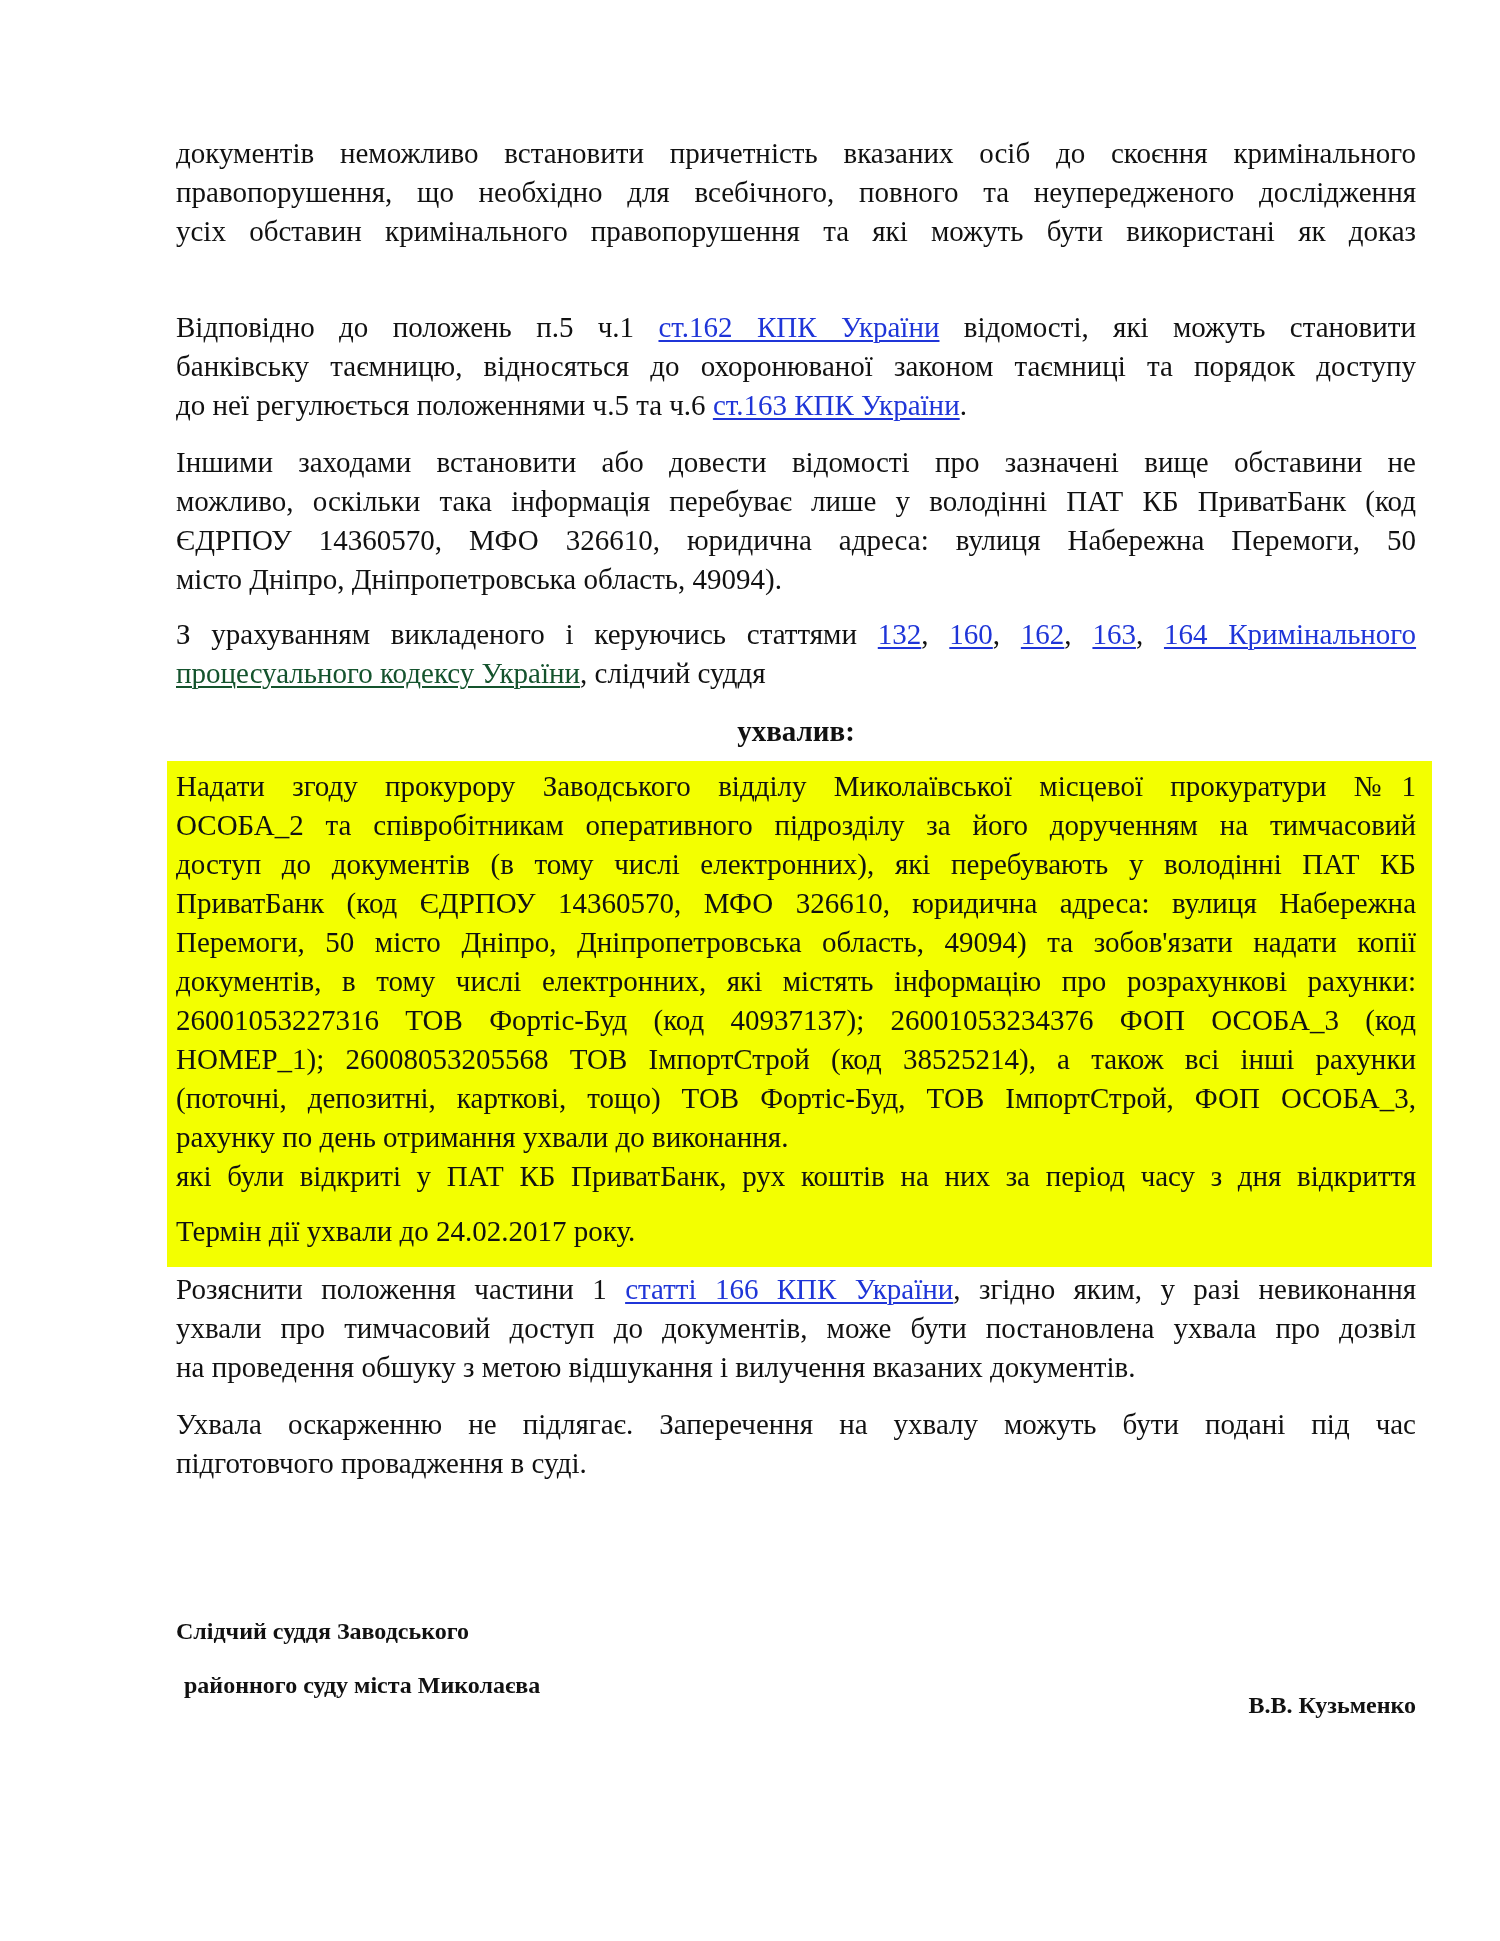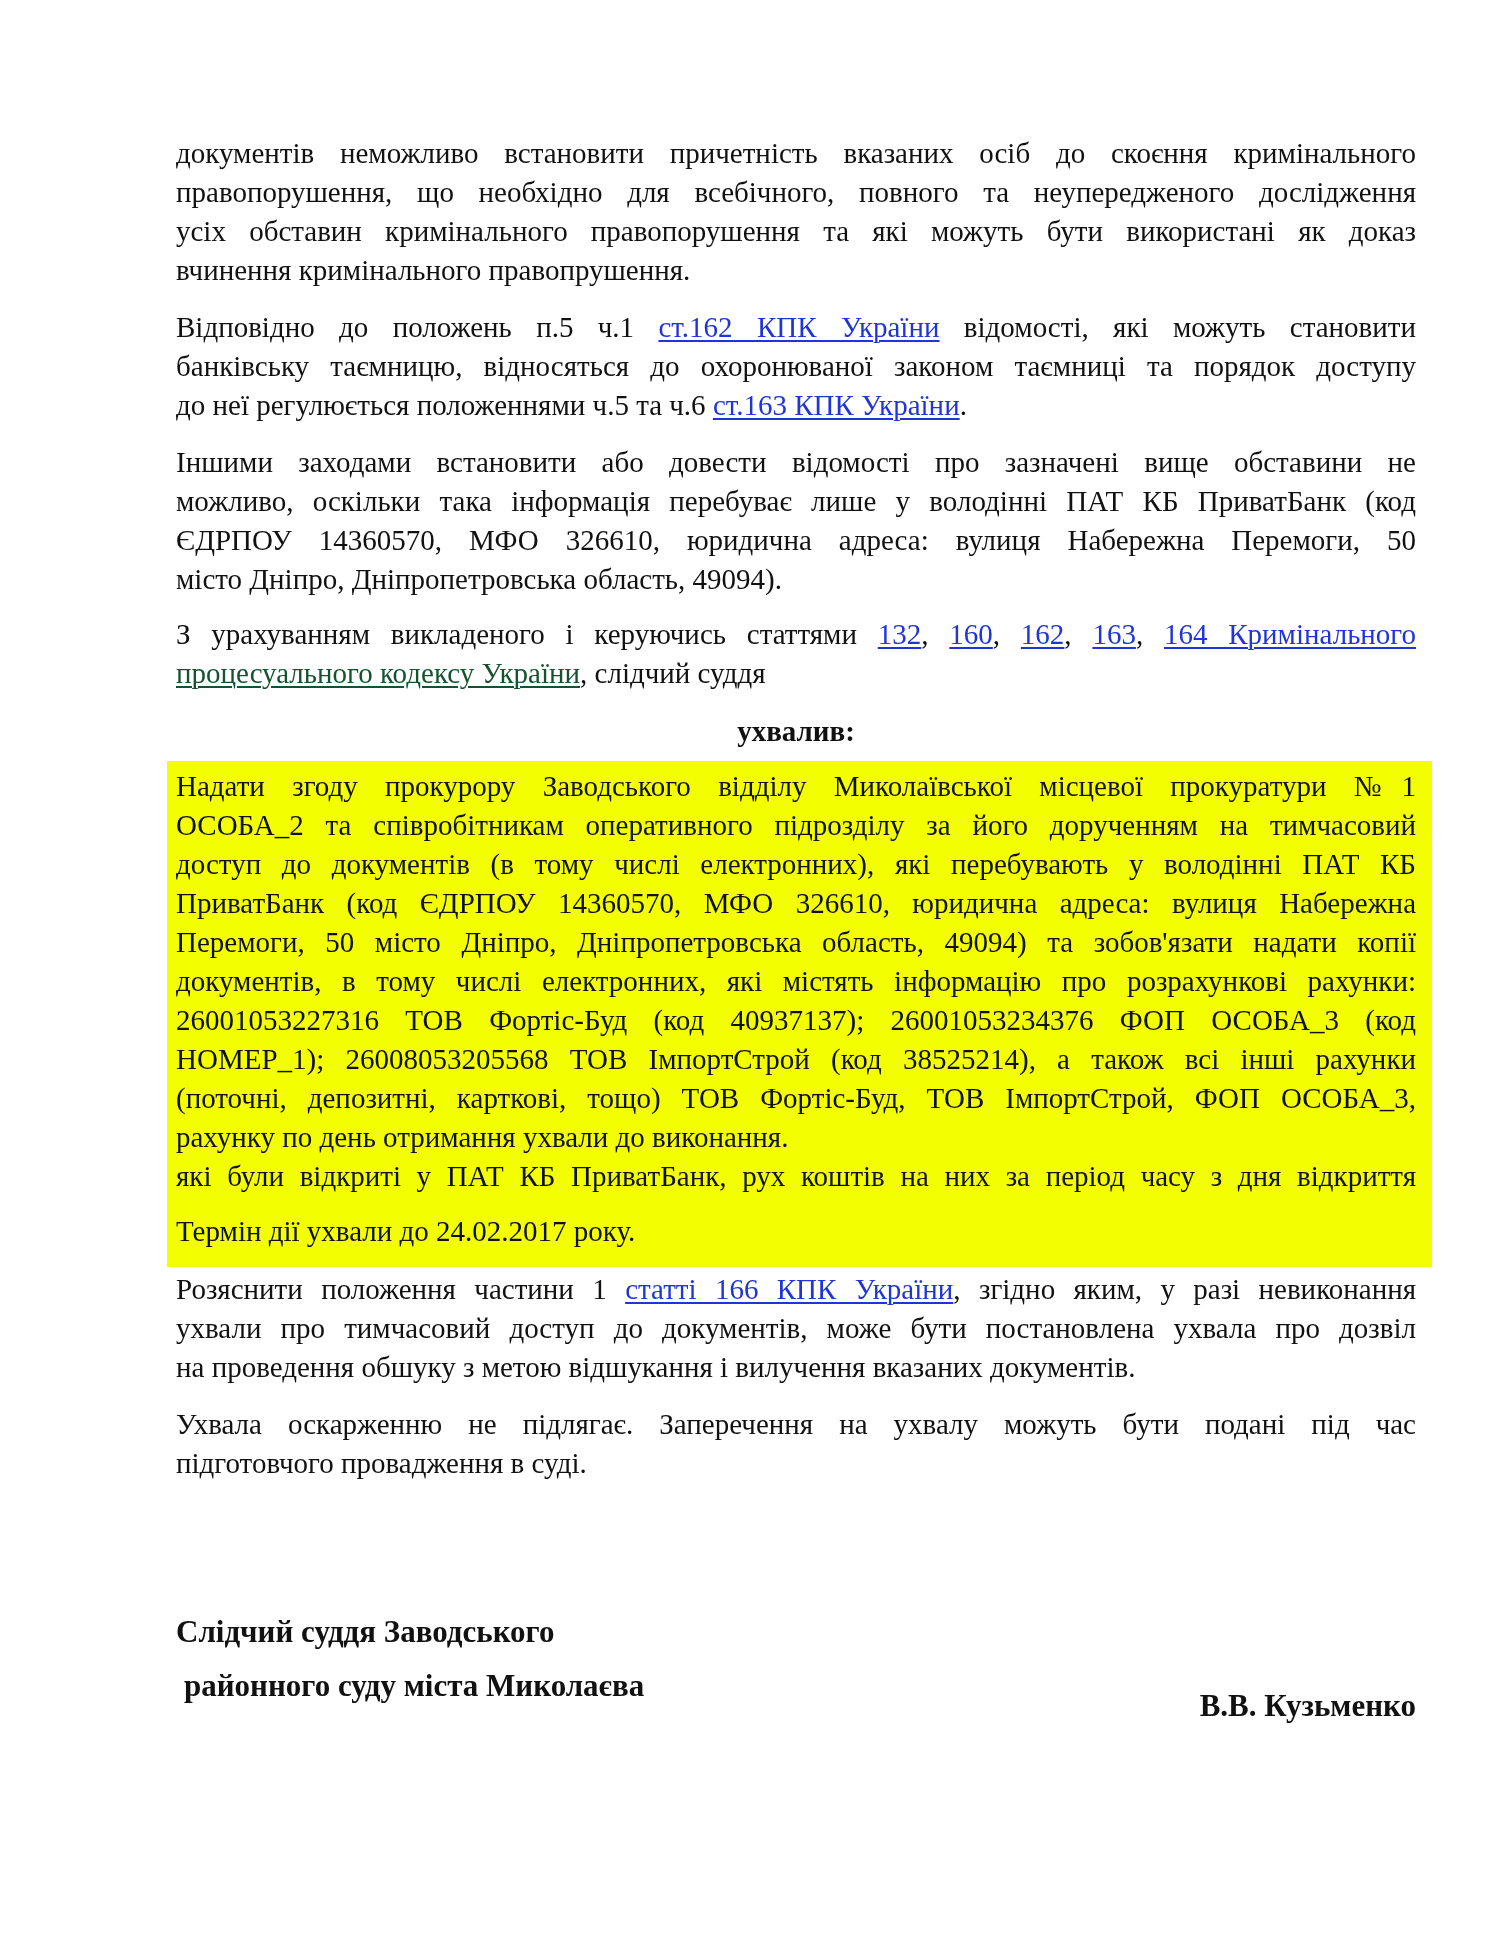--- a/index.html
+++ b/index.html
@@ -6,34 +6,33 @@
   body { width: 1500px; height: 1941px; position: relative; overflow: hidden;
          font-family: "Liberation Serif", "DejaVu Serif", serif; color: #111111; }
   .page { position: absolute; left: 0; top: 0; width: 1397px; height: 1941px; background: #fff; }
   .para { position: absolute; left: 176px; width: 1240px; font-size: 29px; line-height: 39px; }
   .line { display: block; height: 39px; white-space: nowrap; text-align: justify; text-align-last: justify; }
   .line.last { text-align-last: left; }
   .line.center { text-align: left; text-align-last: center; }
   a.link { color: #1f35d8; text-decoration: underline; text-underline-offset: 3px; text-decoration-thickness: 1.5px; }
   .highlight { position: absolute; left: 167px; top: 761px; width: 1265px; height: 506px; background: #f3ff00; }
   .bold { font-weight: bold; }
-  .sig { position: absolute; left: 176px; width: 1240px; font-size: 31px; line-height: 39px; font-weight: bold; }
+  .sig { position: absolute; left: 176px; width: 1240px; font-size: 24px; line-height: 39px; font-weight: bold; }
   .sig-right { position: absolute; right: 0; top: 0; margin-top: 20px; }
 </style>
 </head>
 <body style="color: rgb(17, 17, 17);">
 
 <div class="page">
   <div class="highlight" style="background: rgb(243, 255, 0);"></div>
 
   <div class="para" style="top:134px">
       <span class="line"><span>документів неможливо встановити причетність вказаних осіб до скоєння кримінального</span></span>
       <span class="line"><span>правопорушення, що необхідно для всебічного, повного та неупередженого дослідження</span></span>
       <span class="line"><span>усіх обставин кримінального правопорушення та які можуть бути використані як доказ</span></span>
-      <span class="line last"><span>вчинення кримінального правопрушення.</span></span>
     </div>
   <div class="para" style="top:308px">
       <span class="line"><span>Відповідно до положень п.5 ч.1 </span><a class="link" style="color: rgb(31, 53, 216);">ст.162 КПК України</a><span> відомості, які можуть становити</span></span>
       <span class="line"><span>банківську таємницю, відносяться до охоронюваної законом таємниці та порядок доступу</span></span>
       <span class="line last"><span>до неї регулюється положеннями ч.5 та ч.6 </span><a class="link" style="color: rgb(31, 53, 216);">ст.163 КПК України</a><span>.</span></span>
     </div>
   <div class="para" style="top:443px">
       <span class="line"><span>Іншими заходами встановити або довести відомості про зазначені вище обставини не</span></span>
       <span class="line"><span>можливо, оскільки така інформація перебуває лише у володінні ПАТ КБ ПриватБанк (код</span></span>
       <span class="line"><span>ЄДРПОУ 14360570, МФО 326610, юридична адреса: вулиця Набережна Перемоги, 50</span></span>

